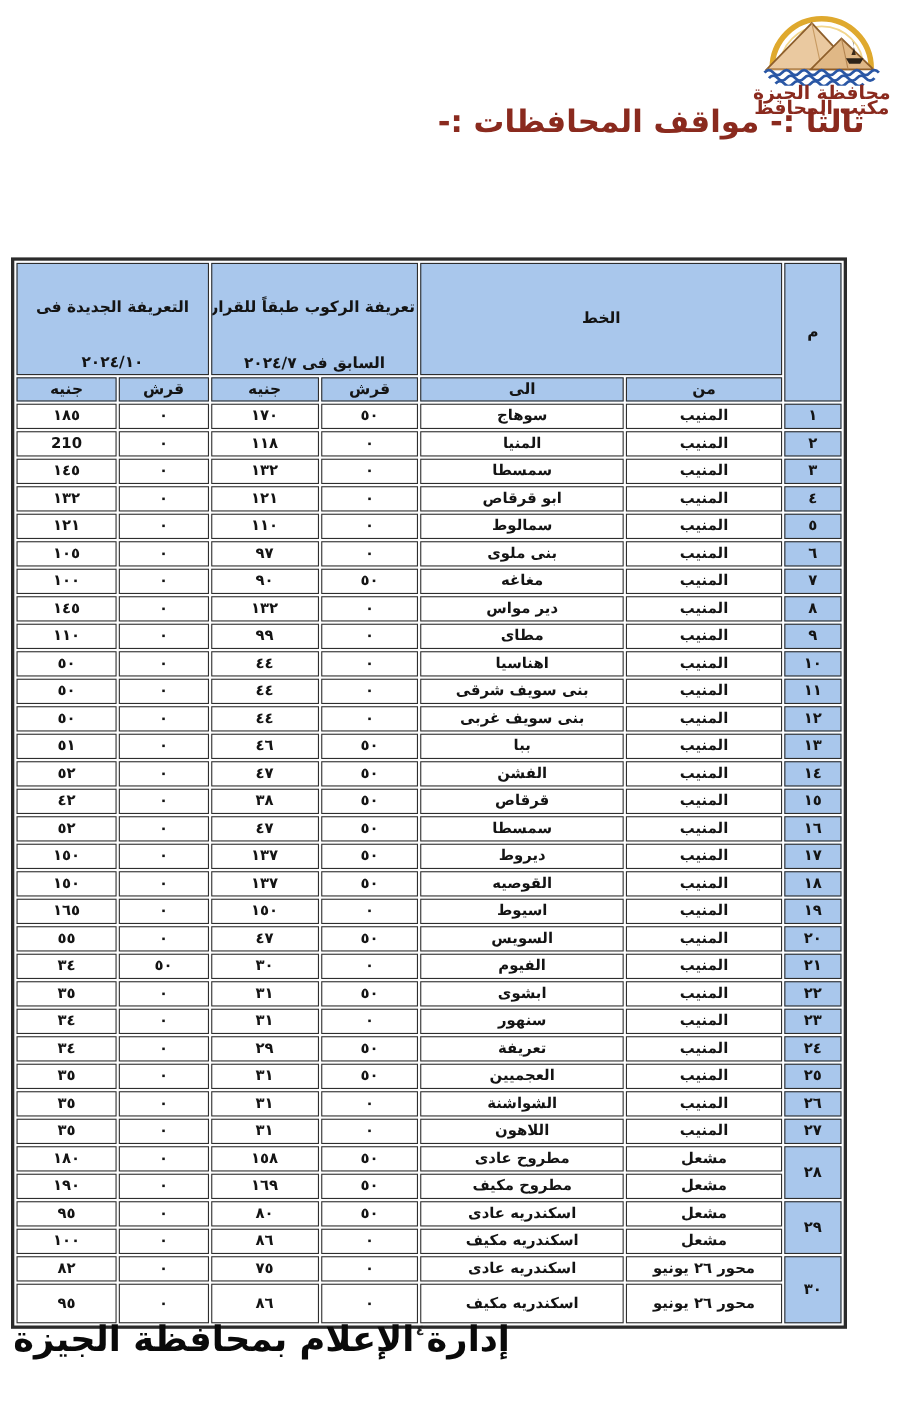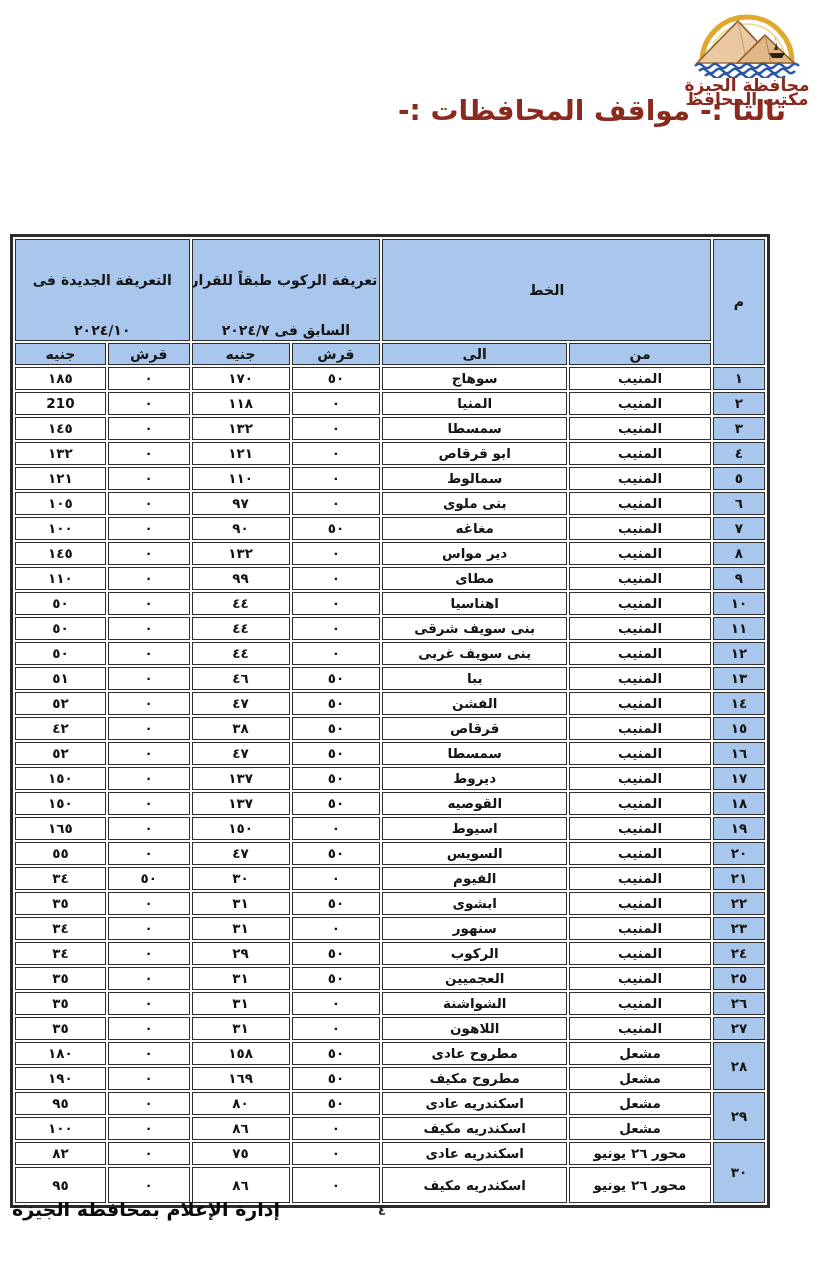--- a/index.html
+++ b/index.html
@@ -75,21 +75,21 @@
   }
   .fare-table tr.tall td{height:34px;}
   .hdr-line{display:block;line-height:1.35;margin-top:31px;}
   
   .page-number{
     position:absolute;top:1203px;left:378px;
     font-size:13px;font-weight:bold;color:#222;
   }
   .footer-text{
     position:absolute;top:1198px;left:12px;
-    font-size:19px;
+    font-size:32px;
     font-weight:bold;
     color:#0a0a0a;
     direction:rtl;
     white-space:nowrap;
   }
 </style>
 </head>
 <body>
 
 <div class="page">
@@ -354,21 +354,21 @@
       <td>المنيب</td>
       <td>سنهور</td>
       <td>٠</td>
       <td>٣١</td>
       <td>٠</td>
       <td>٣٤</td>
     </tr>
         <tr>
       <td class="num-cell">٢٤</td>
       <td>المنيب</td>
-      <td>الركوب</td>
+      <td>تعريفة</td>
       <td>٥٠</td>
       <td>٢٩</td>
       <td>٠</td>
       <td>٣٤</td>
     </tr>
         <tr>
       <td class="num-cell">٢٥</td>
       <td>المنيب</td>
       <td>العجميين</td>
       <td>٥٠</td>

